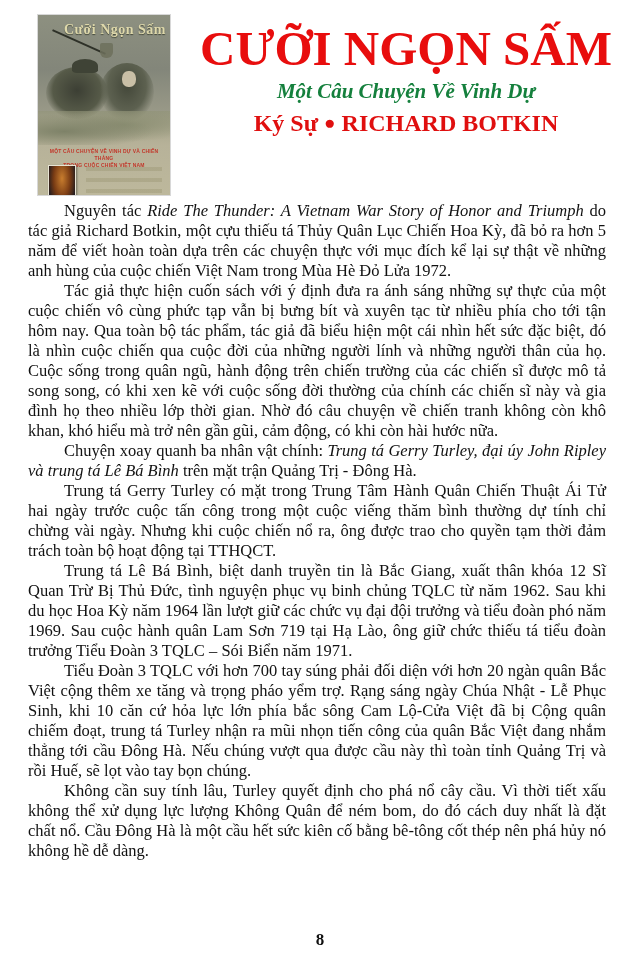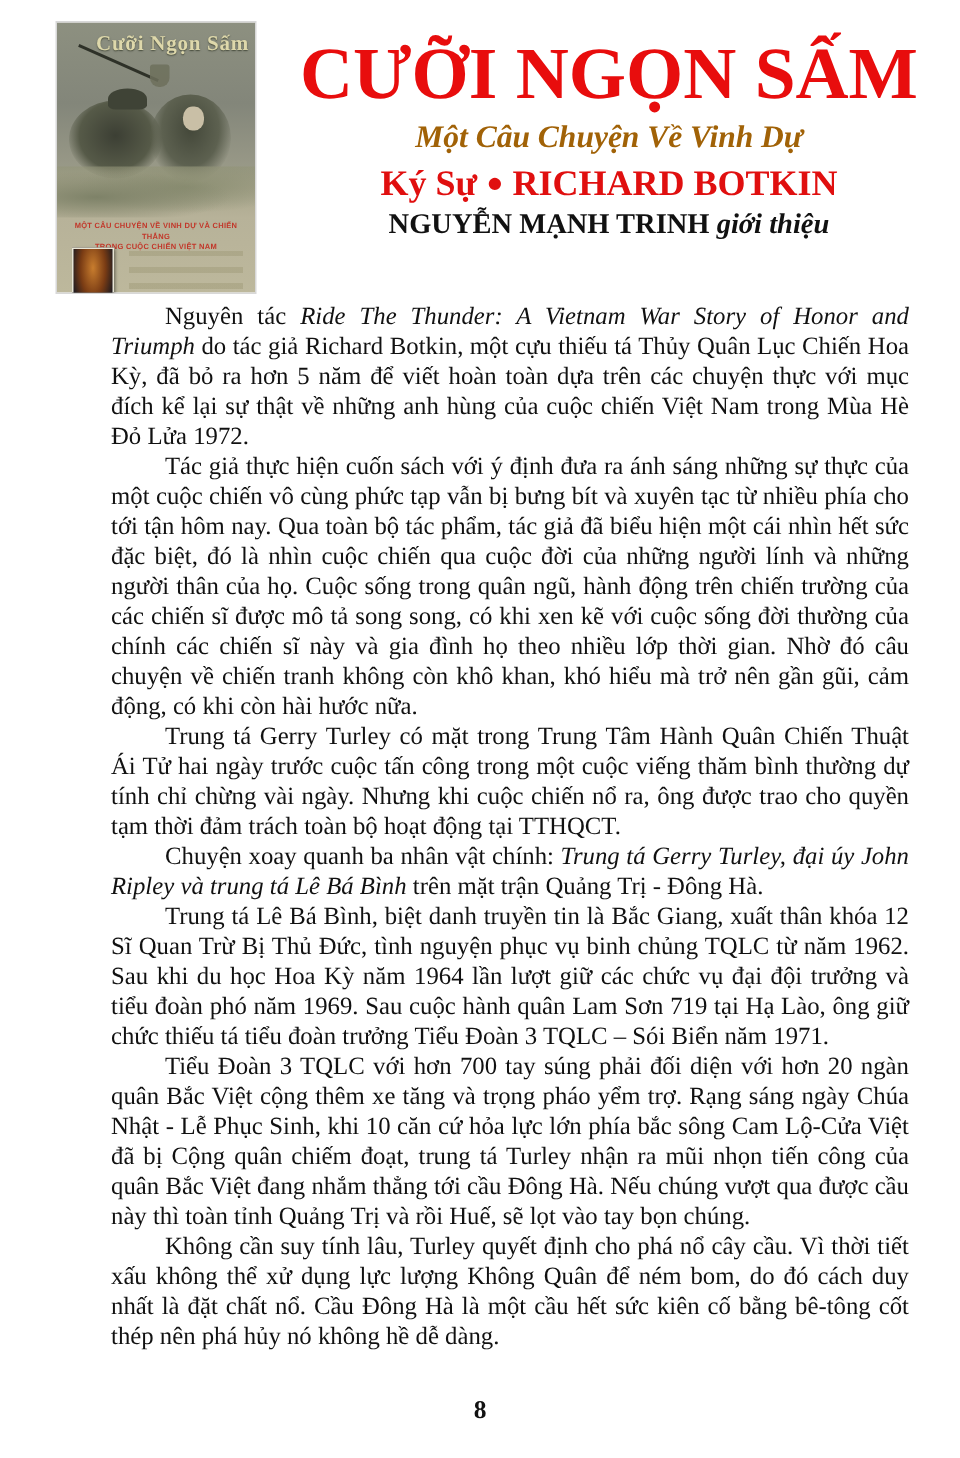--- a/index.html
+++ b/index.html
@@ -126,25 +126,24 @@
     margin-top: 3px;
     font-size: 19px;
     line-height: 22px;
     font-weight: bold;
     color: #111111;
   }
   .introducer .it { font-style: italic; }
 
   
   .body-text {
-    padding: 6px 34px 0 38px;
+    padding: 6px 34px 0 28px;
     text-align: justify;
     font-size: 16.5px;
     line-height: 20px;
-    margin-left: 36px;
   }
   .body-text p {
     margin: 0;
     text-indent: 36px;
   }
   .it { font-style: italic; }
 
   
   .page-number {
     position: absolute;
@@ -173,36 +172,33 @@
       <div class="cover-caption" style="color: rgb(194, 55, 42);">
         <div>MỘT CÂU CHUYỆN VỀ VINH DỰ VÀ CHIẾN THẮNG</div>
         <div>TRONG CUỘC CHIẾN VIỆT NAM</div>
       </div>
       <div class="cover-inset"></div>
       <div class="scribbles"></div>
     </div>
 
     <div class="header-text">
       <div class="main-title" style="color: rgb(232, 13, 13);">CƯỠI NGỌN SẤM</div>
-      <div class="subtitle" style="color: #a16207;">
+      <div class="subtitle" style="color: #15803d;">
         <div>Một Câu Chuyện Về Vinh Dự</div>
       </div>
       <div class="byline" style="color: rgb(224, 15, 15);">
         <span>Ký Sự</span><span class="dot">●</span><span>RICHARD BOTKIN</span>
       </div>
-      <div class="introducer">
-        <span>NGUYỄN MẠNH TRINH</span><span class="it"> giới thiệu</span>
-      </div>
     </div>
   </div>
 
   <div class="body-text">
       <p><span>Nguyên tác </span><span class="it">Ride The Thunder: A Vietnam War Story of Honor and Triumph</span><span> do tác giả Richard Botkin, một cựu thiếu tá Thủy Quân Lục Chiến Hoa Kỳ, đã bỏ ra hơn 5 năm để viết hoàn toàn dựa trên các chuyện thực với mục đích kể lại sự thật về những anh hùng của cuộc chiến Việt Nam trong Mùa Hè Đỏ Lửa 1972.</span></p>
       <p><span>Tác giả thực hiện cuốn sách với ý định đưa ra ánh sáng những sự thực của một cuộc chiến vô cùng phức tạp vẫn bị bưng bít và xuyên tạc từ nhiều phía cho tới tận hôm nay. Qua toàn bộ tác phẩm, tác giả đã biểu hiện một cái nhìn hết sức đặc biệt, đó là nhìn cuộc chiến qua cuộc đời của những người lính và những người thân của họ. Cuộc sống trong quân ngũ, hành động trên chiến trường của các chiến sĩ được mô tả song song, có khi xen kẽ với cuộc sống đời thường của chính các chiến sĩ này và gia đình họ theo nhiều lớp thời gian. Nhờ đó câu chuyện về chiến tranh không còn khô khan, khó hiểu mà trở nên gần gũi, cảm động, có khi còn hài hước nữa.</span></p>
+      <p><span>Chuyện xoay quanh ba nhân vật chính: </span><span class="it">Trung tá Gerry Turley, đại úy John Ripley và trung tá Lê Bá Bình</span><span> trên mặt trận Quảng Trị - Đông Hà.</span></p>
       <p><span>Trung tá Gerry Turley có mặt trong Trung Tâm Hành Quân Chiến Thuật Ái Tử hai ngày trước cuộc tấn công trong một cuộc viếng thăm bình thường dự tính chỉ chừng vài ngày. Nhưng khi cuộc chiến nổ ra, ông được trao cho quyền tạm thời đảm trách toàn bộ hoạt động tại TTHQCT.</span></p>
-      <p><span>Chuyện xoay quanh ba nhân vật chính: </span><span class="it">Trung tá Gerry Turley, đại úy John Ripley và trung tá Lê Bá Bình</span><span> trên mặt trận Quảng Trị - Đông Hà.</span></p>
       <p><span>Trung tá Lê Bá Bình, biệt danh truyền tin là Bắc Giang, xuất thân khóa 12 Sĩ Quan Trừ Bị Thủ Đức, tình nguyện phục vụ binh chủng TQLC từ năm 1962. Sau khi du học Hoa Kỳ năm 1964 lần lượt giữ các chức vụ đại đội trưởng và tiểu đoàn phó năm 1969. Sau cuộc hành quân Lam Sơn 719 tại Hạ Lào, ông giữ chức thiếu tá tiểu đoàn trưởng Tiểu Đoàn 3 TQLC –  Sói Biển năm 1971.</span></p>
       <p><span>Tiểu Đoàn 3 TQLC với hơn 700 tay súng phải đối diện với hơn 20 ngàn quân Bắc Việt cộng thêm xe tăng và trọng pháo yểm trợ. Rạng sáng ngày Chúa Nhật - Lễ Phục Sinh, khi 10 căn cứ hỏa lực lớn phía bắc sông Cam Lộ-Cửa Việt đã bị Cộng quân chiếm đoạt, trung tá Turley nhận ra mũi nhọn tiến công của quân Bắc Việt đang nhắm thẳng tới cầu Đông Hà. Nếu chúng vượt qua được cầu này thì toàn tỉnh Quảng Trị và rồi Huế, sẽ lọt vào tay bọn chúng.</span></p>
       <p><span>Không cần suy tính lâu, Turley quyết định cho phá nổ cây cầu. Vì thời tiết xấu không thể xử dụng lực lượng Không Quân để ném bom, do đó cách duy nhất là đặt chất nổ. Cầu Đông Hà là một cầu hết sức kiên cố bằng bê-tông cốt thép nên phá hủy nó không hề dễ dàng.</span></p>
     </div>
 
   <div class="page-number">8</div>
 </div>
 
 </body></html>

